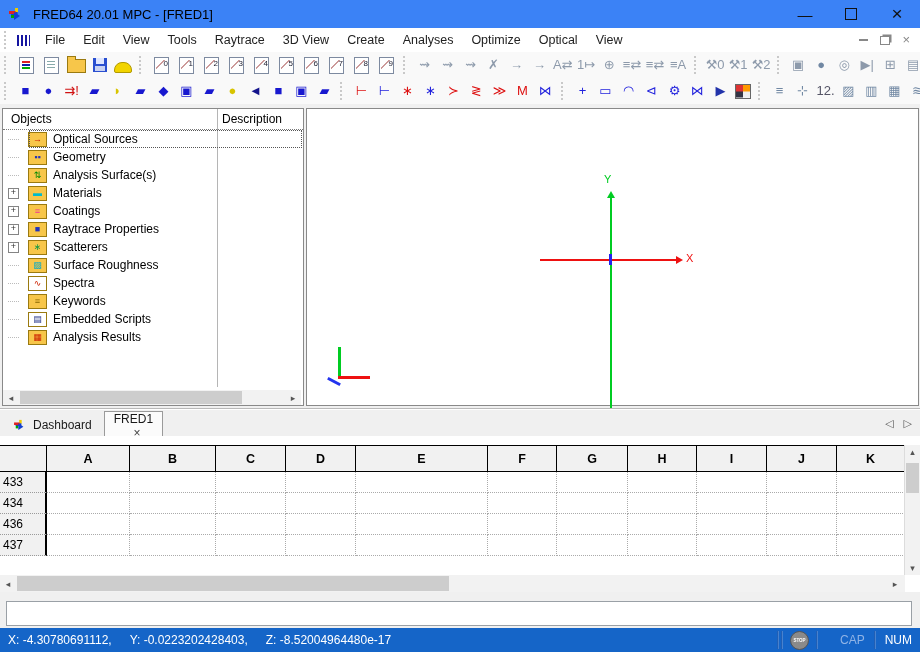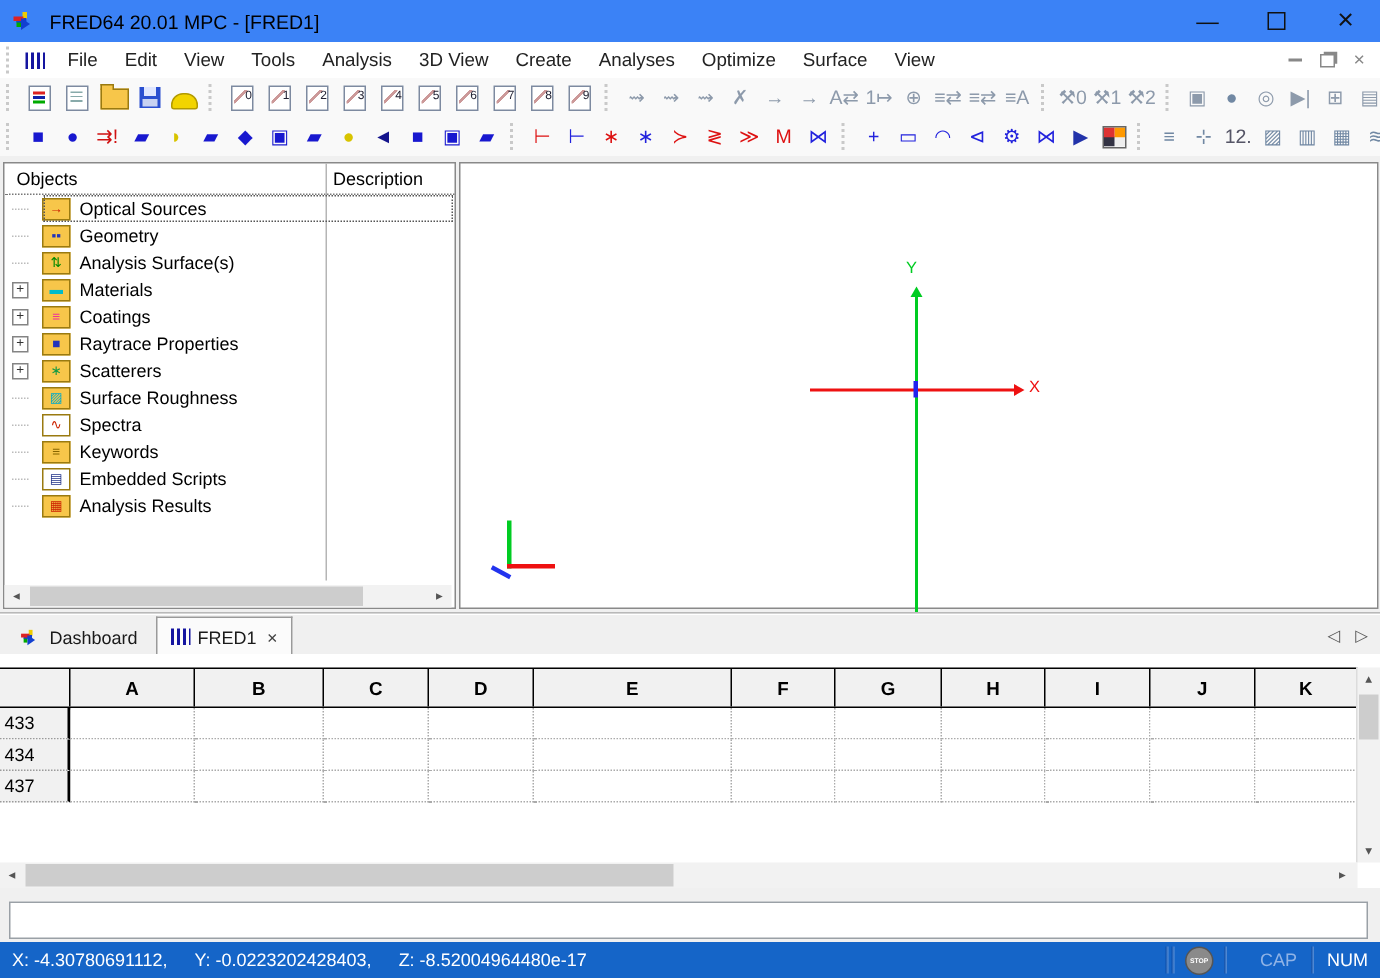--- a/index.html
+++ b/index.html
@@ -93,21 +93,21 @@
   #xarrow{left:369px;top:147px;width:0;height:0;border:4px solid transparent;border-left:7px solid #ee1111;}
   #xlabel{left:379px;top:143px;color:#ee1111;font-size:11px;}
   #origin-tick{left:302px;top:145px;width:3px;height:11px;background:#2222ee;}
   #triad-y{left:31px;top:238px;width:3px;height:32px;background:#00cc22;}
   #triad-x{left:31px;top:267px;width:32px;height:3px;background:#ee1111;}
   #triad-z{left:20px;top:271px;width:14px;height:3px;background:#2233ee;transform:rotate(28deg);}
 
   
   #tabbar{left:0;top:408px;width:920px;height:28px;background:#f0f0f0;border-top:1px solid #b9b9b9;box-shadow:inset 0 1px 0 #fff;display:flex;align-items:flex-end;}
   .dtab{height:24px;display:flex;align-items:center;padding:0 9px;font-size:12px;color:#1a1a1a;margin-left:3px;}
-  .dtab.active{background:#fbfbfb;border:1px solid #9a9a9a;border-bottom:none;height:25px;}
+  .dtab.active{background:#fbfbfb;border:1px solid #9a9a9a;border-bottom:none;height:25px;flex-direction:column;}
   .dtab .fredico{margin:0 5px 0 0;transform:scale(.85);}
   .dtab .fredbars{margin:0 5px 0 0;}
   .tab-close{margin-left:7px;font-size:12px;color:#444;}
   #tab-nav{margin-left:auto;margin-right:8px;align-self:center;font-size:11px;color:#555;display:flex;gap:10px;}
 
   
   #sheet{left:0;top:436px;width:920px;height:156px;background:#fff;}
   #sheet-head{position:absolute;left:0;top:9px;width:905px;height:25px;background:#f1f1f1;border-top:1px solid #000;border-bottom:2px solid #000;display:flex;}
   .sh-corner{width:47px;flex:0 0 auto;border-right:1px solid #000;box-sizing:border-box;}
   .sh-col{flex:0 0 auto;border-right:1px solid #000;box-sizing:border-box;display:flex;align-items:center;justify-content:center;font-weight:bold;font-size:12.5px;color:#000;}
@@ -153,26 +153,26 @@
 </div>
 
 <div id="menubar" class="abs">
   <span class="grip"></span>
   <span class="fredbars"></span>
   <span id="menus" style="display:flex;">
       <span class="menu-item">File</span>
       <span class="menu-item">Edit</span>
       <span class="menu-item">View</span>
       <span class="menu-item">Tools</span>
-      <span class="menu-item">Analysis</span>
+      <span class="menu-item">Raytrace</span>
       <span class="menu-item">3D View</span>
       <span class="menu-item">Create</span>
       <span class="menu-item">Analyses</span>
       <span class="menu-item">Optimize</span>
-      <span class="menu-item">Surface</span>
+      <span class="menu-item">Optical</span>
       <span class="menu-item">View</span>
     </span>
   <div id="mdi-controls">
     <span class="mdi-min"></span>
     <span class="mdi-restore"></span>
     <span class="mdi-close">×</span>
   </div>
 </div>
 
 <div id="toolbar-row1" class="toolbar abs">
@@ -460,20 +460,34 @@
         <div class="cell" style="width: 70px;"></div>
         <div class="cell" style="width: 132px;"></div>
         <div class="cell" style="width: 69px;"></div>
         <div class="cell" style="width: 71px;"></div>
         <div class="cell" style="width: 69px;"></div>
         <div class="cell" style="width: 70px;"></div>
         <div class="cell" style="width: 70px;"></div>
         <div class="cell" style="width: 68px;"></div>
       </div>
       <div class="sheet-row">
+        <div class="rh">436</div>
+        <div class="cell" style="width: 83px;"></div>
+        <div class="cell" style="width: 86px;"></div>
+        <div class="cell" style="width: 70px;"></div>
+        <div class="cell" style="width: 70px;"></div>
+        <div class="cell" style="width: 132px;"></div>
+        <div class="cell" style="width: 69px;"></div>
+        <div class="cell" style="width: 71px;"></div>
+        <div class="cell" style="width: 69px;"></div>
+        <div class="cell" style="width: 70px;"></div>
+        <div class="cell" style="width: 70px;"></div>
+        <div class="cell" style="width: 68px;"></div>
+      </div>
+      <div class="sheet-row">
         <div class="rh">437</div>
         <div class="cell" style="width: 83px;"></div>
         <div class="cell" style="width: 86px;"></div>
         <div class="cell" style="width: 70px;"></div>
         <div class="cell" style="width: 70px;"></div>
         <div class="cell" style="width: 132px;"></div>
         <div class="cell" style="width: 69px;"></div>
         <div class="cell" style="width: 71px;"></div>
         <div class="cell" style="width: 69px;"></div>
         <div class="cell" style="width: 70px;"></div>

